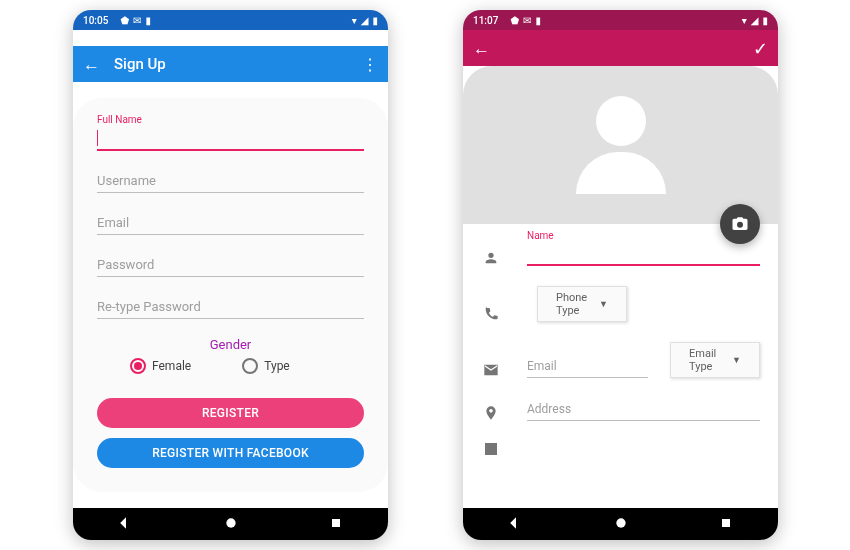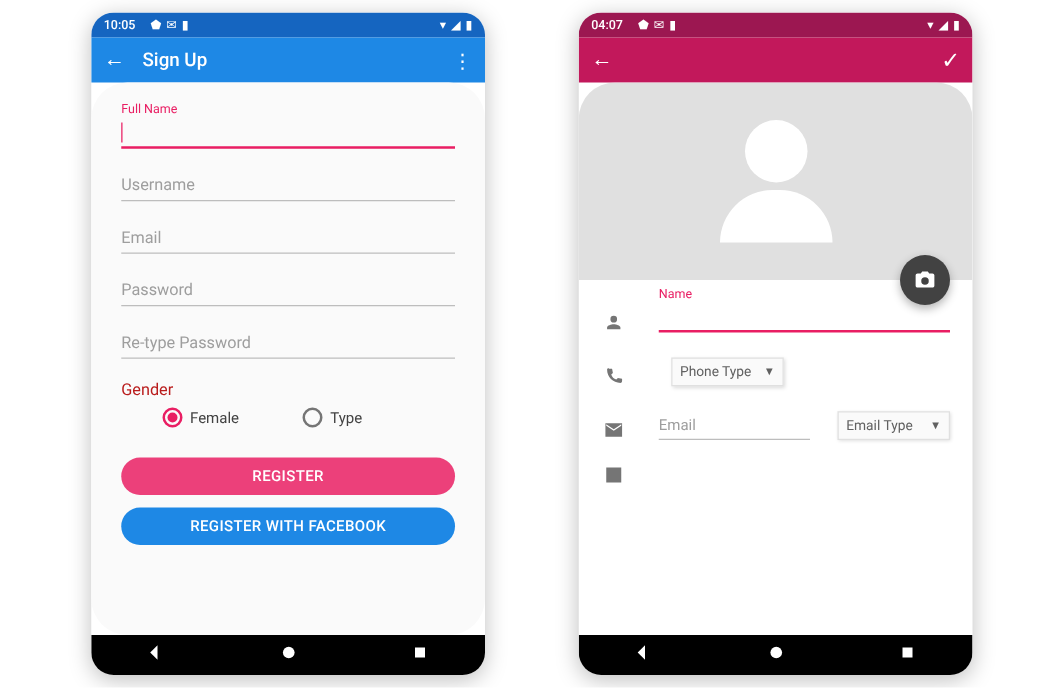--- a/index.html
+++ b/index.html
@@ -1,18 +1,18 @@
 <!DOCTYPE html>
 <html><head>
 <meta charset="utf-8">
 <style>
   * { box-sizing: border-box; margin: 0; padding: 0; font-family: Roboto, Arial, sans-serif; }
   body { background: #fff; width: 850px; height: 550px; position: relative; }
   .phone { position: absolute; width: 315px; height: 530px; top: 10px; border-radius: 18px; overflow: hidden; box-shadow: 0 4px 18px rgba(0,0,0,0.25); background: #fff; display: flex; flex-direction: column; }
-  .phone.left { left: 73px; }
+  .phone.left { left: 73px; gap: 16px; }
   .phone.right { left: 463px; }
 
   .statusbar { height: 20px; color: #fff; font-size: 10px; display: flex; align-items: center; padding: 0 10px; }
   .statusbar .time { font-weight: 500; margin-right: 8px; }
   .statusbar .ic { margin-left: 4px; font-size: 10px; }
   .statusbar .spacer { flex: 1; }
 
   .appbar { height: 36px; display: flex; align-items: center; padding: 0 10px; color: #fff; }
   .appbar .title { font-size: 15px; font-weight: 500; margin-left: 14px; }
   .appbar .spacer { flex: 1; }
@@ -26,21 +26,21 @@
 
   
   .form { padding: 28px 24px 0 24px; background: #FAFAFA; height: 100%; }
   .field { position: relative; margin-bottom: 18px; }
   .field input { width: 100%; border: none; border-bottom: 1px solid #BDBDBD; background: transparent; font-size: 13px; padding: 4px 0; color: #616161; outline: none; }
   .field input::placeholder { color: #9E9E9E; }
   .field.active input { border-bottom: 2px solid #E91E63; }
   .field.active .floating { position: absolute; top: -12px; left: 0; font-size: 10px; color: #E91E63; }
   .cursor { display: inline-block; width: 1px; height: 16px; background: #E91E63; position: absolute; left: 0; top: 4px; }
 
-  .gender-label { font-size: 13px; color: #b91c1c; margin-bottom: 6px; }
+  .gender-label { font-size: 13px; color: #a21caf; margin-bottom: 6px; text-align: center; }
   .radios { display: flex; gap: 18px; margin-bottom: 24px; }
   .radio { display: flex; align-items: center; gap: 6px; font-size: 12px; color: #424242; cursor: pointer; padding-left: 33px; }
   .radio .circle { width: 16px; height: 16px; border-radius: 50%; border: 2px solid #757575; position: relative; }
   .radio.selected .circle { border-color: #E91E63; }
   .radio.selected .circle::after { content: ""; position: absolute; width: 8px; height: 8px; border-radius: 50%; background: #E91E63; top: 2px; left: 2px; }
 
   .btn { width: 100%; border: none; border-radius: 20px; height: 30px; color: #fff; font-size: 12px; font-weight: 500; margin-bottom: 10px; cursor: pointer; letter-spacing: 0.3px; }
   .btn.pink { background: #EC407A; }
   .btn.blue { background: #1E88E5; }
 
@@ -54,21 +54,21 @@
 
   .contact-form { padding: 18px 18px 0 18px; }
   .row { display: flex; align-items: flex-end; margin-bottom: 20px; gap: 12px; }
   .row .lead-icon { width: 20px; margin-right: 14px; color: #757575; display: flex; align-items: center; justify-content: center; }
   .row .lead-icon svg { width: 16px; height: 16px; fill: #757575; }
   .row .main { flex: 1; position: relative; }
   .row .main input { width: 100%; border: none; border-bottom: 1px solid #BDBDBD; background: transparent; font-size: 12px; padding: 4px 0; outline: none; }
   .row .main input::placeholder { color: #9E9E9E; }
   .row.active .main input { border-bottom: 2px solid #E91E63; }
   .row.active .main .flabel { position: absolute; top: -12px; left: 0; font-size: 10px; color: #E91E63; }
-  .dropdown { width: 90px; margin-left: 10px; border: 1px solid #E0E0E0; background: #fafafa; font-size: 11px; padding: 4px 6px; color: #616161; display: flex; justify-content: space-between; align-items: center; box-shadow: 1px 1px 3px rgba(0,0,0,0.15); cursor: pointer; }
+  .dropdown { width: 90px; margin-left: 10px; border: 1px solid #E0E0E0; background: #fafafa; font-size: 11px; padding: 4px 18px; color: #616161; display: flex; justify-content: space-between; align-items: center; box-shadow: 1px 1px 3px rgba(0,0,0,0.15); cursor: pointer; }
   .dropdown .tri { font-size: 9px; color: #616161; }
 
   .navbar { height: 32px; background: #000; display: flex; align-items: center; justify-content: space-around; }
   .navbar .nb { color: #fff; font-size: 13px; }
   .navbar svg { fill: #fff; }
 
   .back-arrow { cursor: pointer; font-size: 17px; }
   .more { cursor: pointer; font-size: 16px; }
   .check { cursor: pointer; font-size: 18px; }
 </style>
@@ -132,21 +132,21 @@
           <circle cx="12" cy="12" r="8"></circle>
         </svg></span>
     <span class="nb"><svg width="12" height="12" viewBox="0 0 24 24">
           <rect x="4" y="4" width="16" height="16"></rect>
         </svg></span>
   </div>
 </div>
 
 <div class="phone right magenta">
   <div class="statusbar">
-    <span class="time">04:07</span>
+    <span class="time">11:07</span>
     <span class="ic">⬟</span>
     <span class="ic">✉</span>
     <span class="ic">▮</span>
     <span class="spacer"></span>
     <span class="ic">▾</span>
     <span class="ic">◢</span>
     <span class="ic">▮</span>
   </div>
   <div class="appbar">
     <span class="back-arrow">←</span>
@@ -198,20 +198,30 @@
           <input type="text" placeholder="Email" style="">
         </div>
         <div class="dropdown">
           <span>Email Type</span>
           <span class="tri">▼</span>
         </div>
       </div>
       <div class="row">
         <div class="lead-icon">
             <svg viewBox="0 0 24 24">
+              <path d="M12 2a7 7 0 00-7 7c0 5 7 13 7 13s7-8 7-13a7 7 0 00-7-7zm0 9.5A2.5 2.5 0 1112 6a2.5 2.5 0 010 5.5z"></path>
+            </svg>
+          </div>
+        <div class="main">
+          <input type="text" placeholder="Address" style="">
+        </div>
+      </div>
+      <div class="row">
+        <div class="lead-icon">
+            <svg viewBox="0 0 24 24">
               <path d="M3 3h18v18H3V3zm4 4h2v2H7V7zm0 4h2v2H7v-2zm0 4h2v2H7v-2zm4-8h2v2h-2V7zm0 4h2v2h-2v-2zm0 4h2v2h-2v-2zm4-8h2v2h-2V7zm0 4h2v2h-2v-2zm0 4h2v2h-2v-2z"></path>
             </svg>
           </div>
       </div>
     </div>
   </div>
   <div class="navbar">
     <span class="nb"><svg width="14" height="14" viewBox="0 0 24 24">
           <path d="M12 2 L2 12 L12 22 Z"></path>
         </svg></span>

